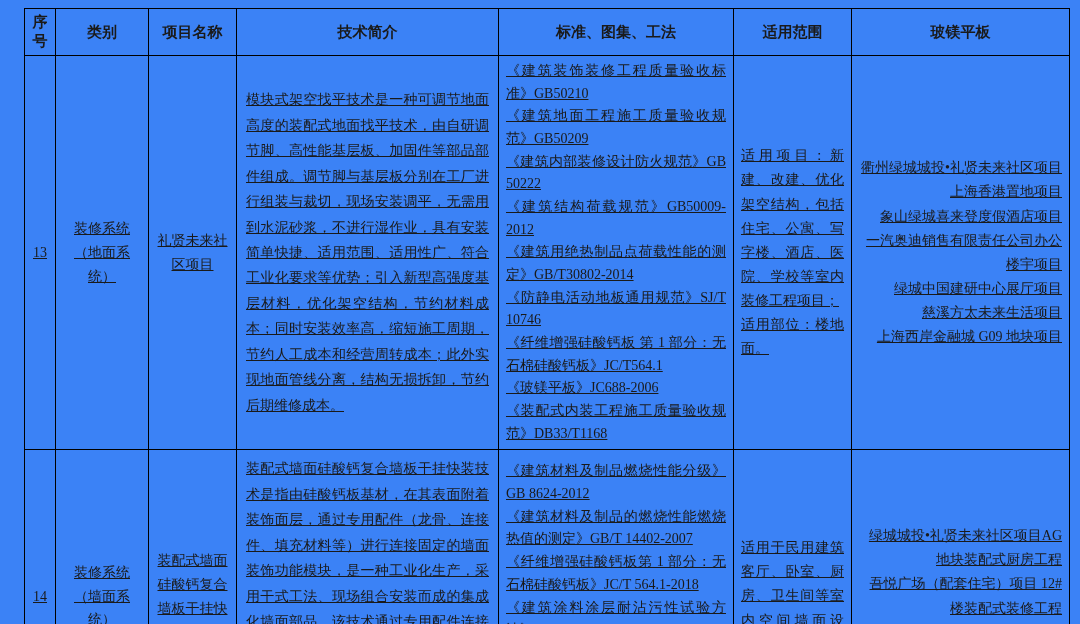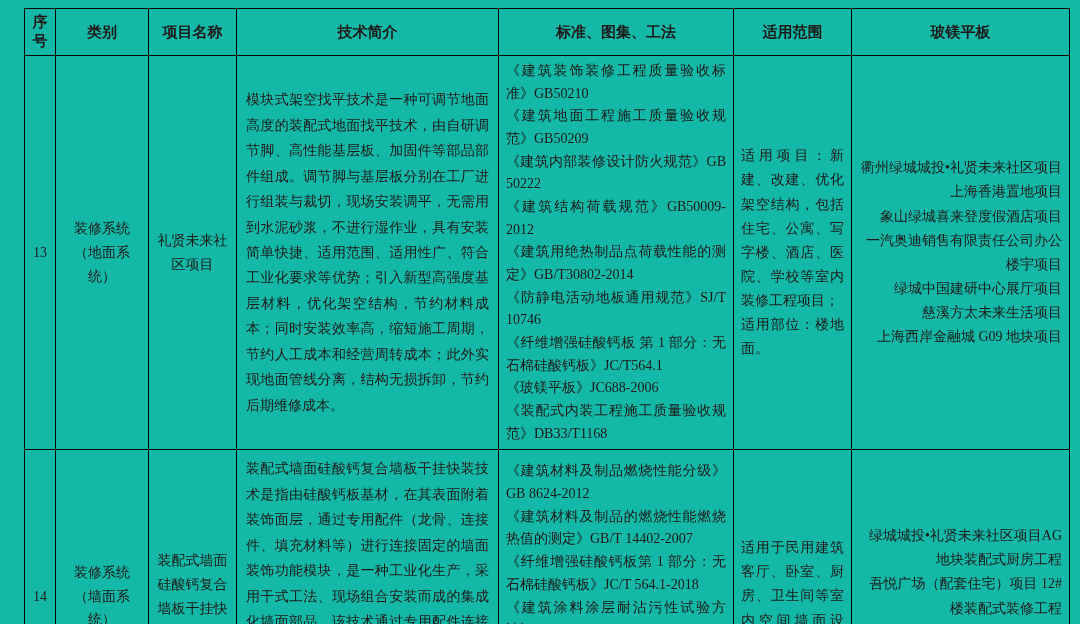--- a/index.html
+++ b/index.html
@@ -1,19 +1,19 @@
 <!DOCTYPE html>
 <html><head>
 <meta charset="utf-8">
 <style>
   html, body { margin: 0; padding: 0; background: #ffffff; }
   .page {
     width: 1080px;
     height: 624px;
-    background: #14b8a6;
+    background: #3b82f6;
     box-sizing: border-box;
     padding: 8px 10px 0 24px;
     font-family: "Liberation Serif", "DejaVu Serif", serif;
     color: #1a1a1a;
     overflow: hidden;
   }
   table.doc-table {
     border-collapse: collapse;
     table-layout: fixed;
     width: 1045px;
@@ -30,20 +30,21 @@
     font-weight: bold;
     font-size: 15px;
     text-align: center;
     height: 47px;
     padding: 2px 3px;
     line-height: 1.25;
   }
   .doc-table td {
     font-size: 14px;
     padding: 4px 7px;
+    text-decoration: underline;
   }
   td.c-center { text-align: center; line-height: 1.7; }
   td.c-intro  { text-align: justify; line-height: 1.82; padding: 6px 9px; }
   td.c-std    { text-align: justify; line-height: 1.62; white-space: pre-line; padding: 4px 7px; }
   td.c-scope  { text-align: justify; line-height: 1.72; white-space: pre-line; }
   td.c-proj   { text-align: right;    line-height: 1.72; white-space: pre-line; }
   tr.row-13 { height: 317px; }
   tr.row-14 { height: 245px; }
 </style>
 </head>

